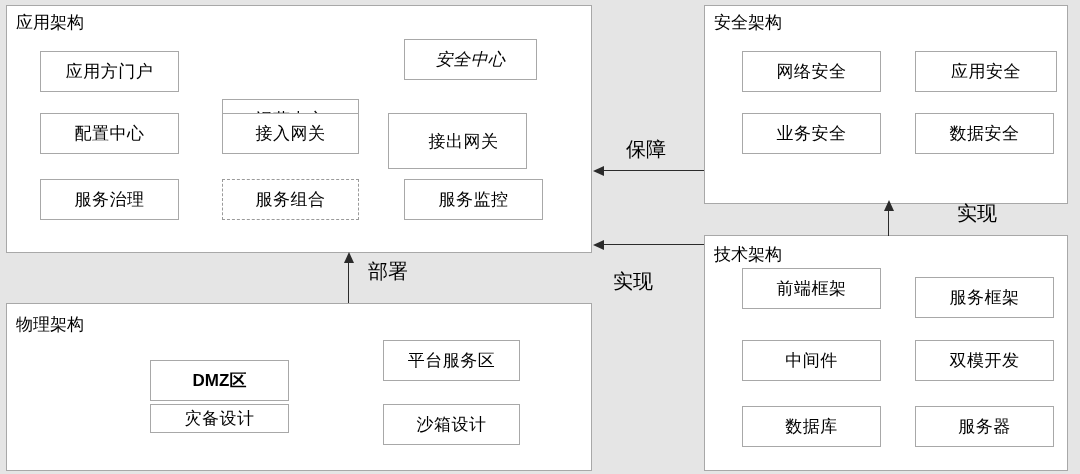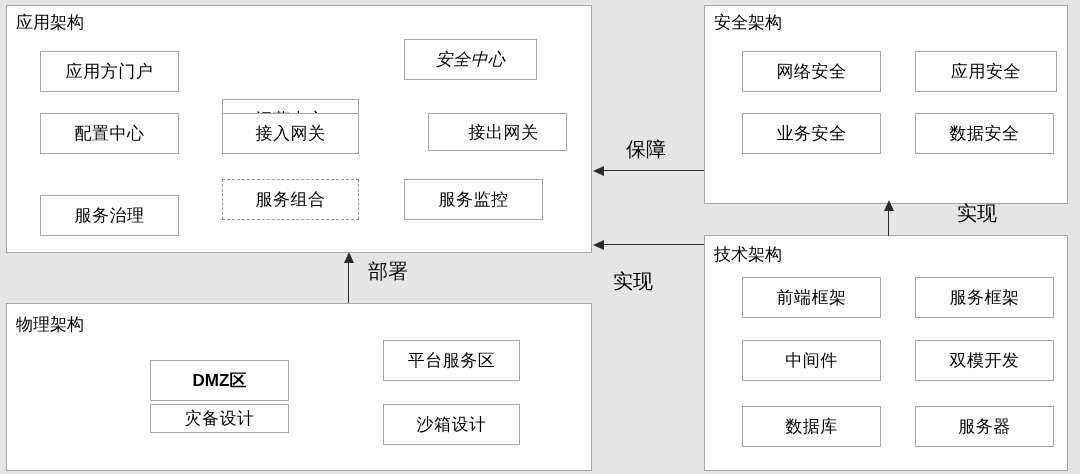--- a/index.html
+++ b/index.html
@@ -92,23 +92,23 @@
 
   <div class="panel" style="left:6px; top:5px; width:586px; height:248px;"></div>
   <div class="panel-title" style="left:16px; top:14px;">应用架构</div>
 
   <div class="node" style="left:40px; top:51px; width:139px; height:41px;">应用方门户</div>
   <div class="node" style="left:222px; top:51px; width:137px; height:41px;margin-top:48px;">运营中心</div>
   <div class="node" style="left:404px; top:39px; width:133px; height:41px;font-style:italic;">安全中心</div>
 
   <div class="node" style="left:40px; top:113px; width:139px; height:41px;">配置中心</div>
   <div class="node" style="left:222px; top:113px; width:137px; height:41px;">接入网关</div>
-  <div class="node" style="left:428px; top:113px; width:139px; height:38px;padding-left:12px;">接出网关</div>
+  <div class="node" style="left:388px; top:113px; width:139px; height:56px;padding-left:12px;">接出网关</div>
 
-  <div class="node" style="left:40px; top:179px; width:139px; height:41px;margin-top:16px;">服务治理</div>
+  <div class="node" style="left:40px; top:179px; width:139px; height:41px;">服务治理</div>
   <div class="node dashed" style="left:222px; top:179px; width:137px; height:41px;">服务组合</div>
   <div class="node" style="left:404px; top:179px; width:139px; height:41px;">服务监控</div>
 
   <div class="panel" style="left:704px; top:5px; width:364px; height:199px;"></div>
   <div class="panel-title" style="left:714px; top:14px;">安全架构</div>
 
   <div class="node" style="left:742px; top:51px; width:139px; height:41px;text-align:right;">网络安全</div>
   <div class="node" style="left:915px; top:51px; width:142px; height:41px;">应用安全</div>
   <div class="node" style="left:742px; top:113px; width:139px; height:41px;">业务安全</div>
   <div class="node" style="left:915px; top:113px; width:139px; height:41px;">数据安全</div>
@@ -117,21 +117,21 @@
   <div class="panel-title" style="left:16px; top:316px;">物理架构</div>
 
   <div class="node bold" style="left:150px; top:340px; width:139px; height:41px;">DMZ区</div>
   <div class="node" style="left:383px; top:340px; width:137px; height:41px;">平台服务区</div>
   <div class="node" style="left:150px; top:404px; width:139px; height:29px;">灾备设计</div>
   <div class="node" style="left:383px; top:404px; width:137px; height:41px;">沙箱设计</div>
 
   <div class="panel" style="left:704px; top:235px; width:364px; height:236px;"></div>
   <div class="panel-title" style="left:714px; top:246px;">技术架构</div>
 
-  <div class="node" style="left:742px; top:277px; width:139px; height:41px;">前端框架</div>
+  <div class="node" style="left:742px; top:268px; width:139px; height:41px;">前端框架</div>
   <div class="node" style="left:915px; top:277px; width:139px; height:41px;">服务框架</div>
   <div class="node" style="left:742px; top:340px; width:139px; height:41px;">中间件</div>
   <div class="node" style="left:915px; top:340px; width:139px; height:41px;">双模开发</div>
   <div class="node" style="left:742px; top:406px; width:139px; height:41px;">数据库</div>
   <div class="node" style="left:915px; top:406px; width:139px; height:41px;">服务器</div>
 
   <div class="edge-line edge-h" style="left:604px; top:170px; width:100px; height:1.4px;"></div>
   <div class="arrowhead arrow-left" style="left:593px; top:166px;"></div>
   <div class="edge-label" style="left:626px; top:139px;">保障</div>
 

